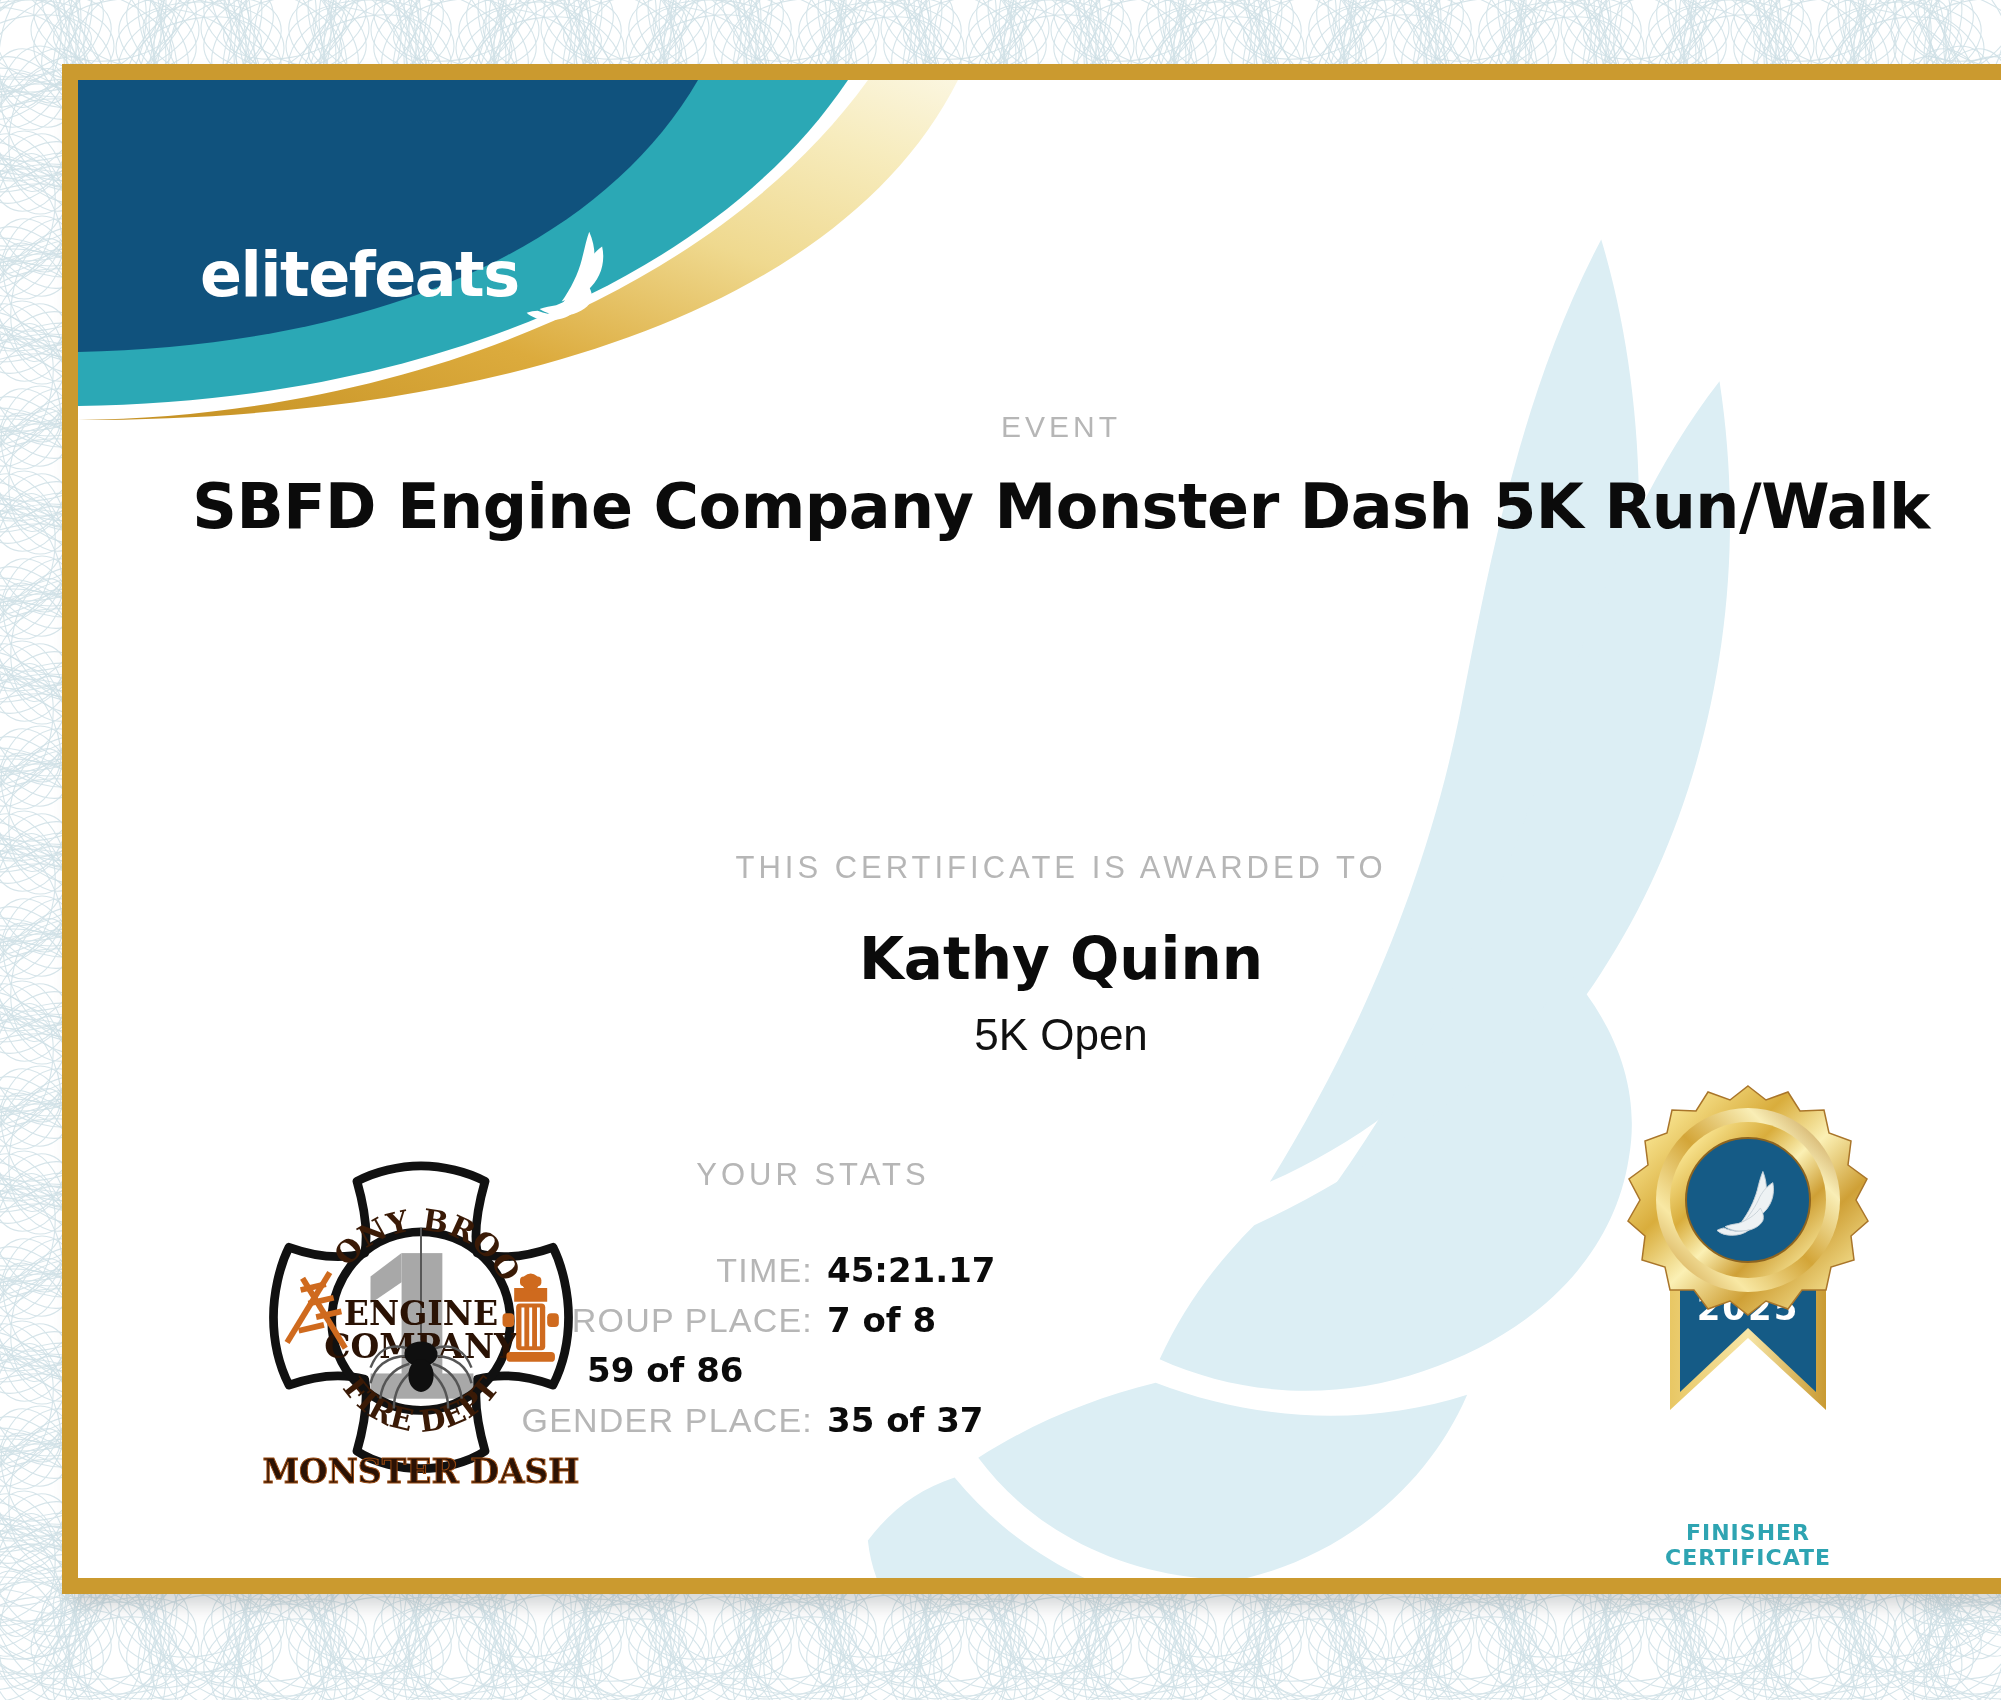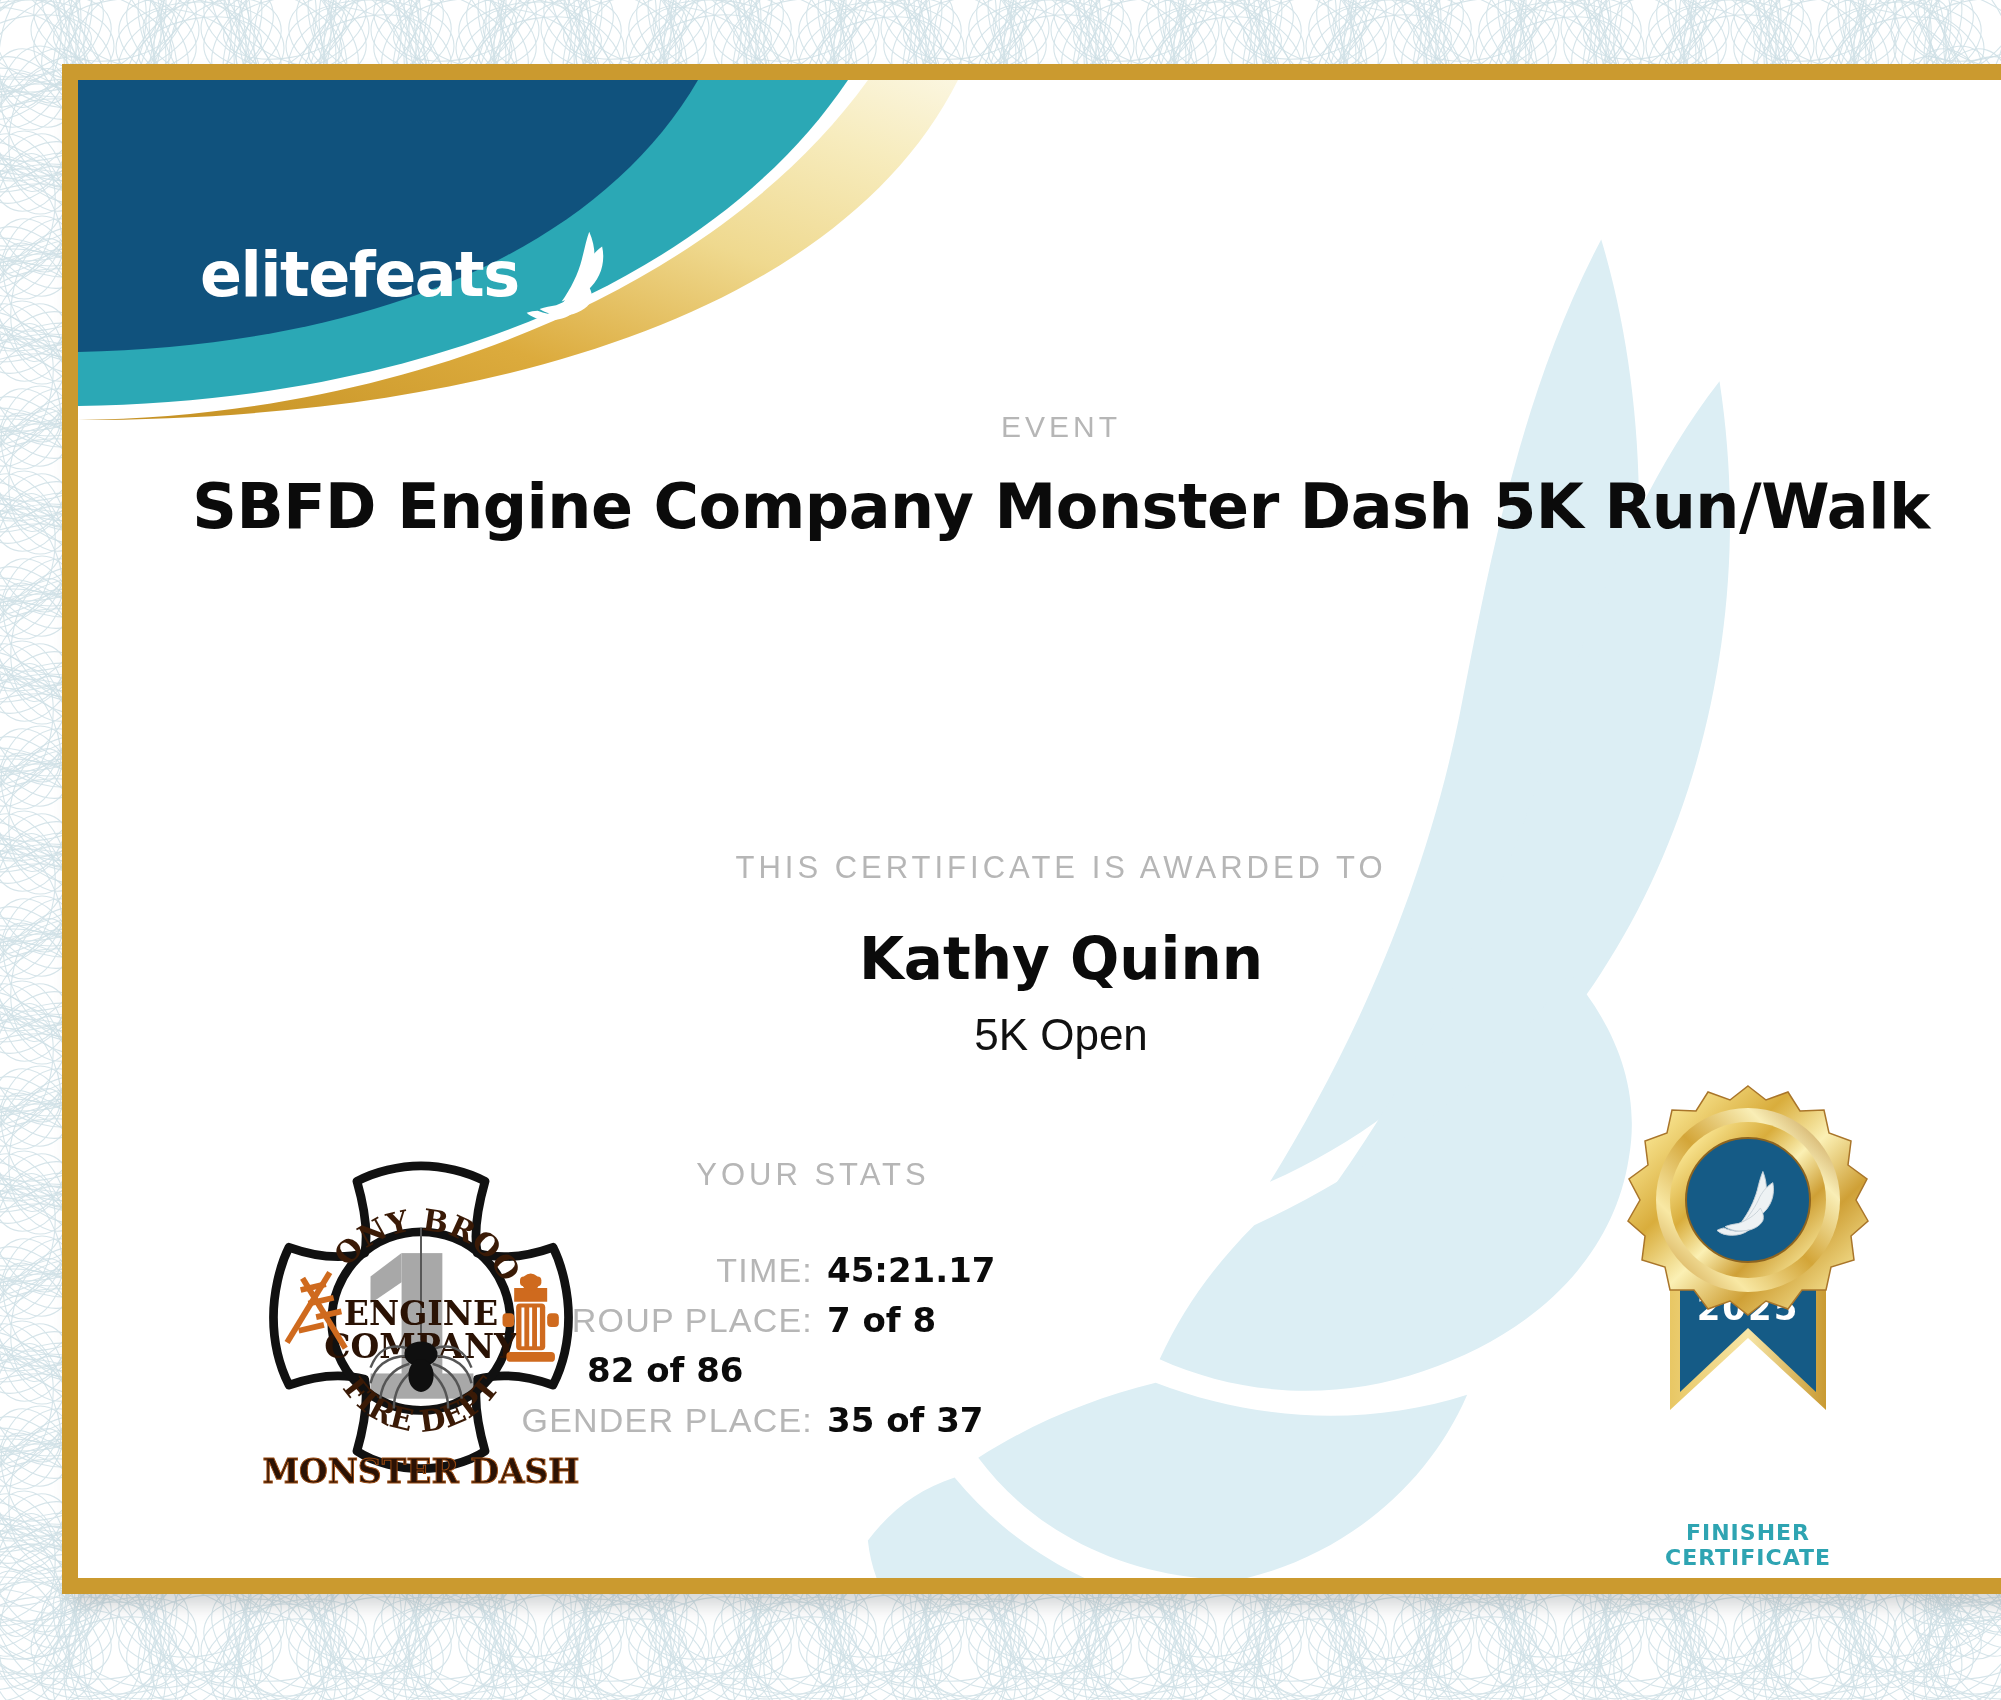--- a/index.html
+++ b/index.html
@@ -337,21 +337,21 @@
     <div id="stats-list">
       <div class="stat-row">
         <span class="stat-label">TIME:</span>
         <span class="stat-value">45:21.17</span>
       </div>
       <div class="stat-row">
         <span class="stat-label">AGE GROUP PLACE:</span>
         <span class="stat-value">7 of 8</span>
       </div>
       <div class="stat-row">
-        <span class="stat-value">82 of 86</span>
+        <span class="stat-value">59 of 86</span>
       </div>
       <div class="stat-row">
         <span class="stat-label">GENDER PLACE:</span>
         <span class="stat-value">35 of 37</span>
       </div>
     </div>
   </div>
 
   <svg id="event-logo" viewBox="0 0 340 340" xmlns="http://www.w3.org/2000/svg">
     <defs>

